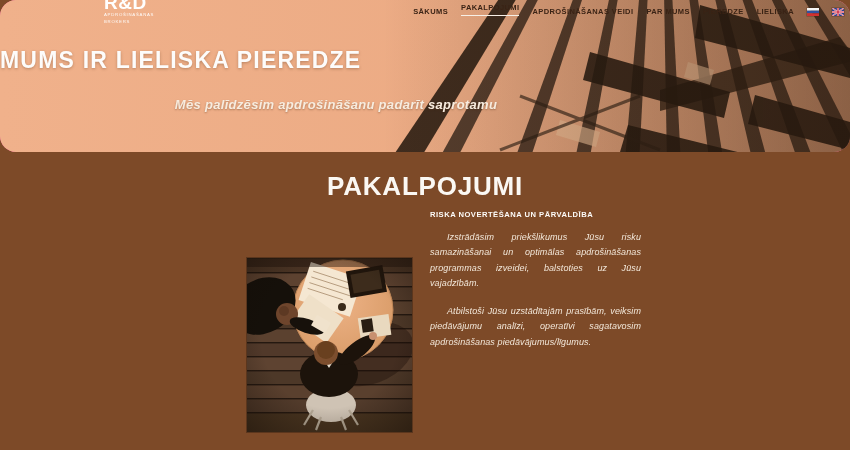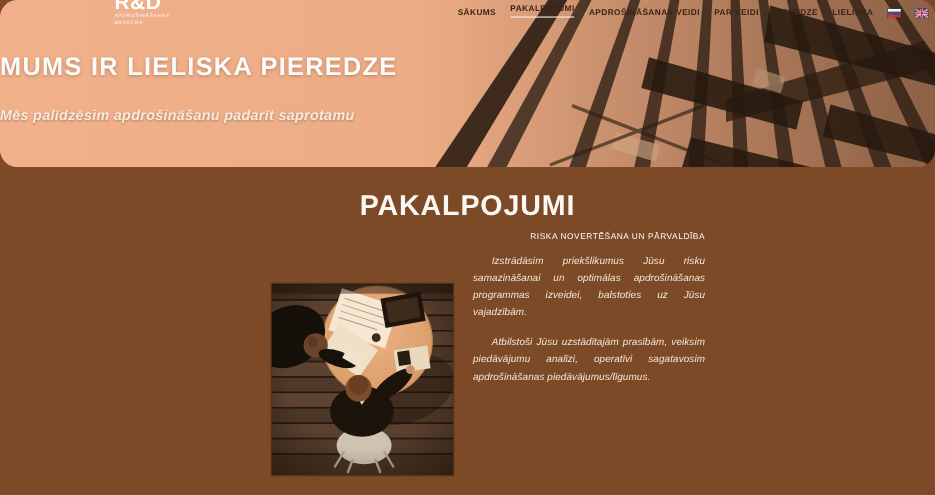--- a/index.html
+++ b/index.html
@@ -13,31 +13,31 @@
   .logo { position:absolute; left:104px; top:-7px; color:#fff; z-index:5; }
   .logo-rd { font-size:19px; font-weight:bold; letter-spacing:0.5px; line-height:1; }
   .logo-tag { font-size:6px; letter-spacing:1px; line-height:1.45; transform:scale(0.72); transform-origin:left top; opacity:.95; }
   .nav { position:absolute; top:3px; right:6px; display:flex; align-items:flex-end; gap:13px; z-index:5; }
   .nav a { font-size:7.5px; font-weight:bold; color:#3a2315; text-decoration:none; letter-spacing:0.4px; white-space:nowrap; }
   .nav a.active { padding-bottom:3px; border-bottom:1.5px solid #f7efe6; }
   .flag { width:12px; height:8px; display:block; box-shadow:0 0 0 .5px rgba(60,35,20,.5); }
   .hero-title { position:absolute; top:47px; left:0; width:850px; text-align:left; z-index:4;
                 color:#fdfcfb; font-size:23px; font-weight:bold; letter-spacing:1.2px;
                 text-shadow:0 1px 3px rgba(80,45,20,.35); }
-  .hero-sub { position:absolute; top:97px; left:0; width:672px; z-index:4;
+  .hero-sub { position:absolute; top:97px; left:0; width:672px; text-align:center; z-index:4;
               color:#f7ecdf; font-size:13px; font-weight:bold; font-style:italic; letter-spacing:0.3px;
               text-shadow:0 1px 2px rgba(80,45,20,.4); }
 
   
   .main { position:absolute; top:152px; left:0; width:850px; height:298px; background:#7d4a28; overflow:hidden; }
   .services-heading { position:absolute; top:19px; left:0; width:850px; text-align:center;
                       color:#fbf8f3; font-size:26px; font-weight:bold; letter-spacing:0.8px; }
   .photo { position:absolute; left:247px; top:106px; width:165px; height:174px; box-shadow:0 0 0 1px rgba(30,18,8,.35); }
   .svc-col { position:absolute; left:430px; top:58px; width:211px; }
-  .svc h3 { font-size:7.6px; font-weight:normal; color:#fdfbf8; text-align:right;
+  .svc h3 { font-size:7.6px; font-weight:bold; color:#fdfbf8; text-align:left;
             letter-spacing:0.5px; margin:0 0 11px 0; }
   .svc p  { font-size:9px; font-style:italic; color:#f2e7d9; text-align:justify;
             text-indent:17px; line-height:1.72; letter-spacing:0.1px; margin:0 0 12px 0; }
 </style>
 </head>
 <body>
 
 <div class="page">
 
   <div class="hero">
@@ -100,21 +100,21 @@
       <div class="logo-tag">
         <div>APDROŠINĀŠANAS</div>
         <div>BROKERS</div>
       </div>
     </div>
 
     <nav class="nav">
       <a href="#">SĀKUMS</a>
       <a href="#" class="active">PAKALPOJUMI</a>
       <a href="#">APDROŠINĀŠANAS VEIDI</a>
-      <a href="#">PAR VEIDI</a>
+      <a href="#">PAR MUMS</a>
       <a href="#">PIEREDZE</a>
       <a href="#">LIELISKA</a>
       <svg class="flag" viewBox="0 0 12 8">
         <rect x="0" y="0" width="12" height="2.7" fill="#f5f5f5"></rect>
         <rect x="0" y="2.7" width="12" height="2.6" fill="#2f52a0"></rect>
         <rect x="0" y="5.3" width="12" height="2.7" fill="#d03030"></rect>
       </svg>
       <svg class="flag" viewBox="0 0 12 8">
         <rect x="0" y="0" width="12" height="8" fill="#2a3f8f"></rect>
         <line x1="0" y1="0" x2="12" y2="8" stroke="#fff" stroke-width="1.4"></line>

